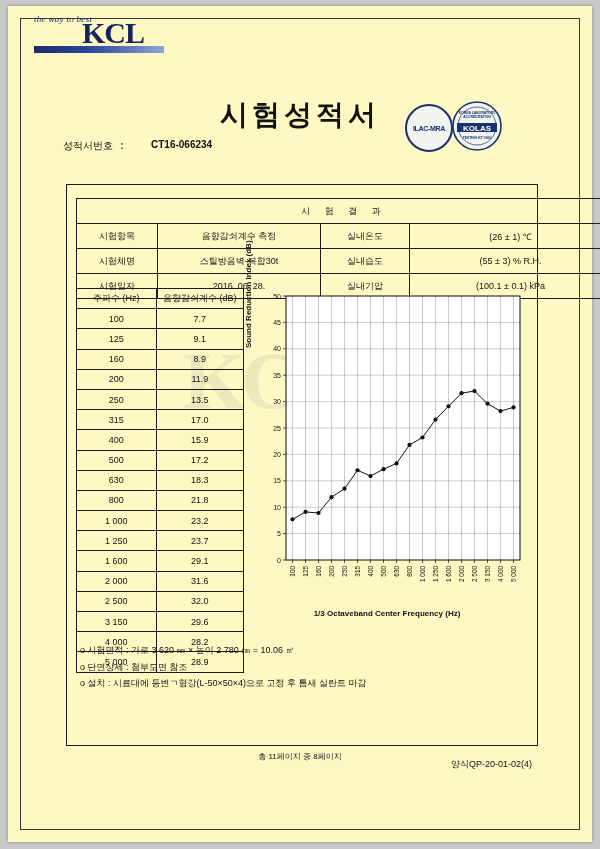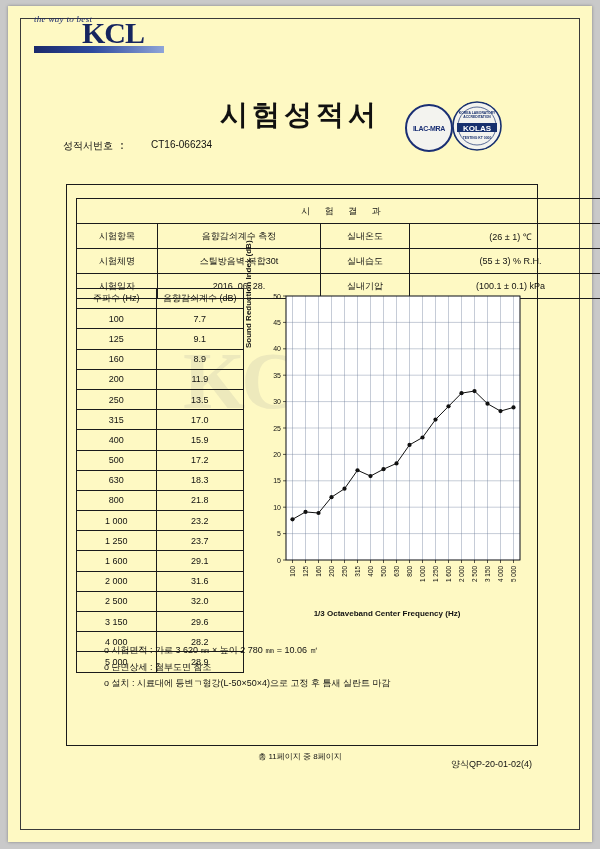--- a/index.html
+++ b/index.html
@@ -46,21 +46,21 @@
     position:absolute;border-radius:50%;
     border:2px solid #1a2f74;color:#1a2f74;
     font-size:6px;text-align:center;font-weight:bold;
     display:flex;align-items:center;justify-content:center;
   }
   .seal.ilac{left:0;top:3px;width:44px;height:44px;background:#f3f3ef;}
   .seal.ilac span{display:block;font-size:7px;letter-spacing:-.3px;}
   .seal.kolas{left:46px;top:0;width:52px;height:50px;border-radius:50%;}
   
   .repno-label{position:absolute;left:55px;top:133px;font-size:10px;color:#111;font-family:Liberation Mono, monospace;}
-  .repno-value{position:absolute;left:143px;top:133px;font-size:10px;color:#111;}
+  .repno-value{position:absolute;left:143px;top:133px;font-size:10px;color:#111;font-weight:bold;}
   
   .mainbox{
     position:absolute;left:58px;top:178px;width:470px;height:560px;
     border:1px solid #1b1b1b;background:transparent;
   }
   table{border-collapse:collapse;}
   .hdr-table{position:absolute;left:68px;top:192px;width:536px;}
   .hdr-table td,.hdr-table th{
     border:1px solid #1b1b1b;font-size:9px;color:#111;
     height:22px;text-align:center;vertical-align:middle;
@@ -90,21 +90,21 @@
   }
   .axis-x-title{
     position:absolute;left:0;right:0;bottom:0;text-align:center;
     font-size:8px;font-weight:bold;color:#111;
   }
   
   .notes{
     position:absolute;left:72px;top:636px;width:440px;
     font-size:9px;color:#111;line-height:1.85;
   }
-  .notes div{white-space:nowrap;margin-left:24px;}
+  .notes div{white-space:nowrap;}
   
   .pagecount{
     position:absolute;left:0;right:0;top:745px;text-align:center;
     font-size:8px;color:#111;
   }
   .formno{position:absolute;right:60px;top:752px;font-size:9px;color:#111;}
   
   .watermark{
     position:absolute;left:175px;top:330px;
     font-family:"Liberation Serif",serif;

